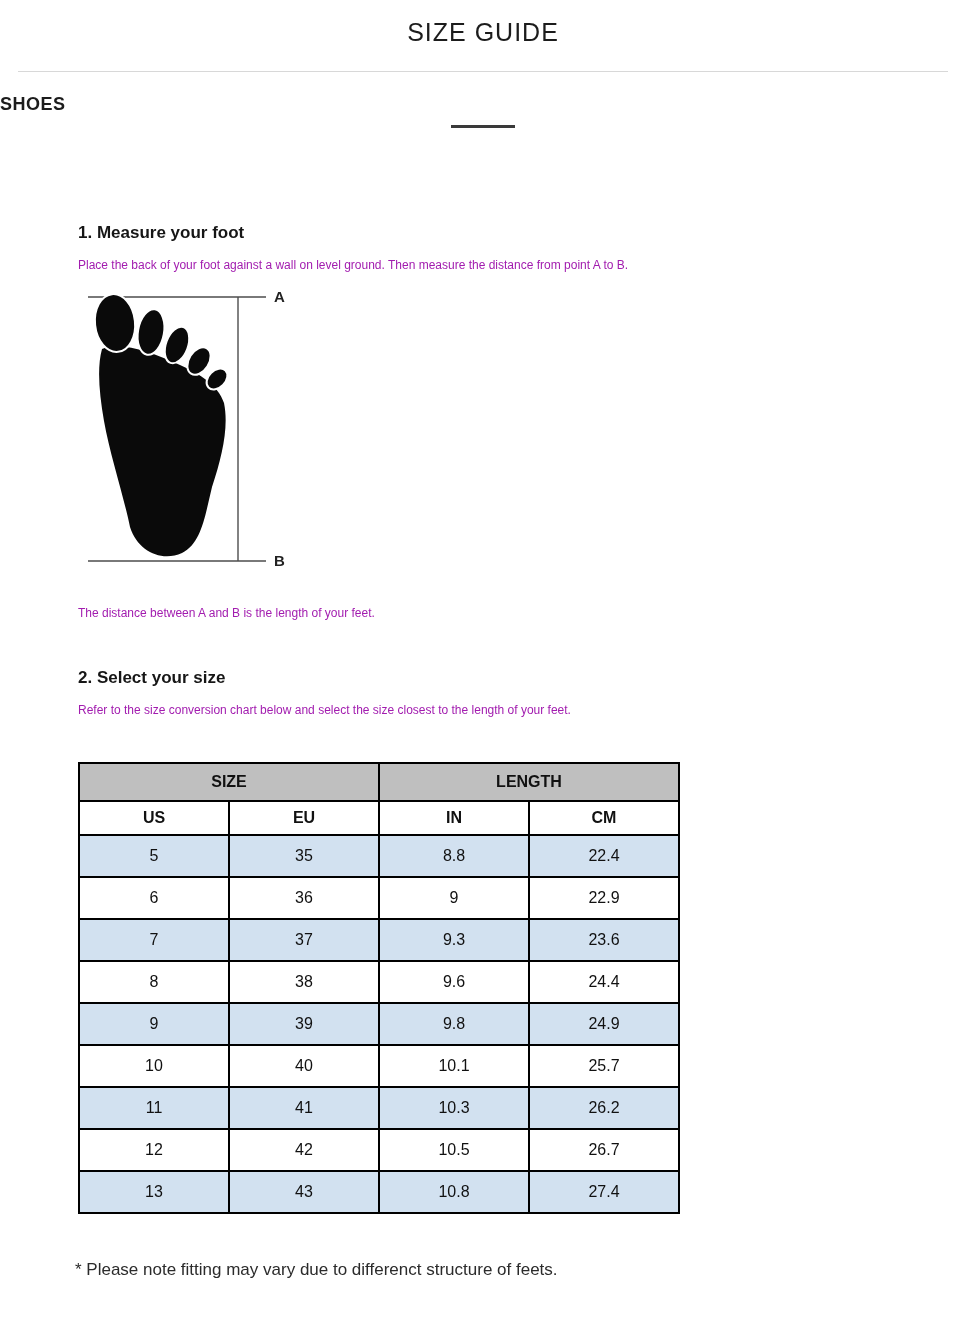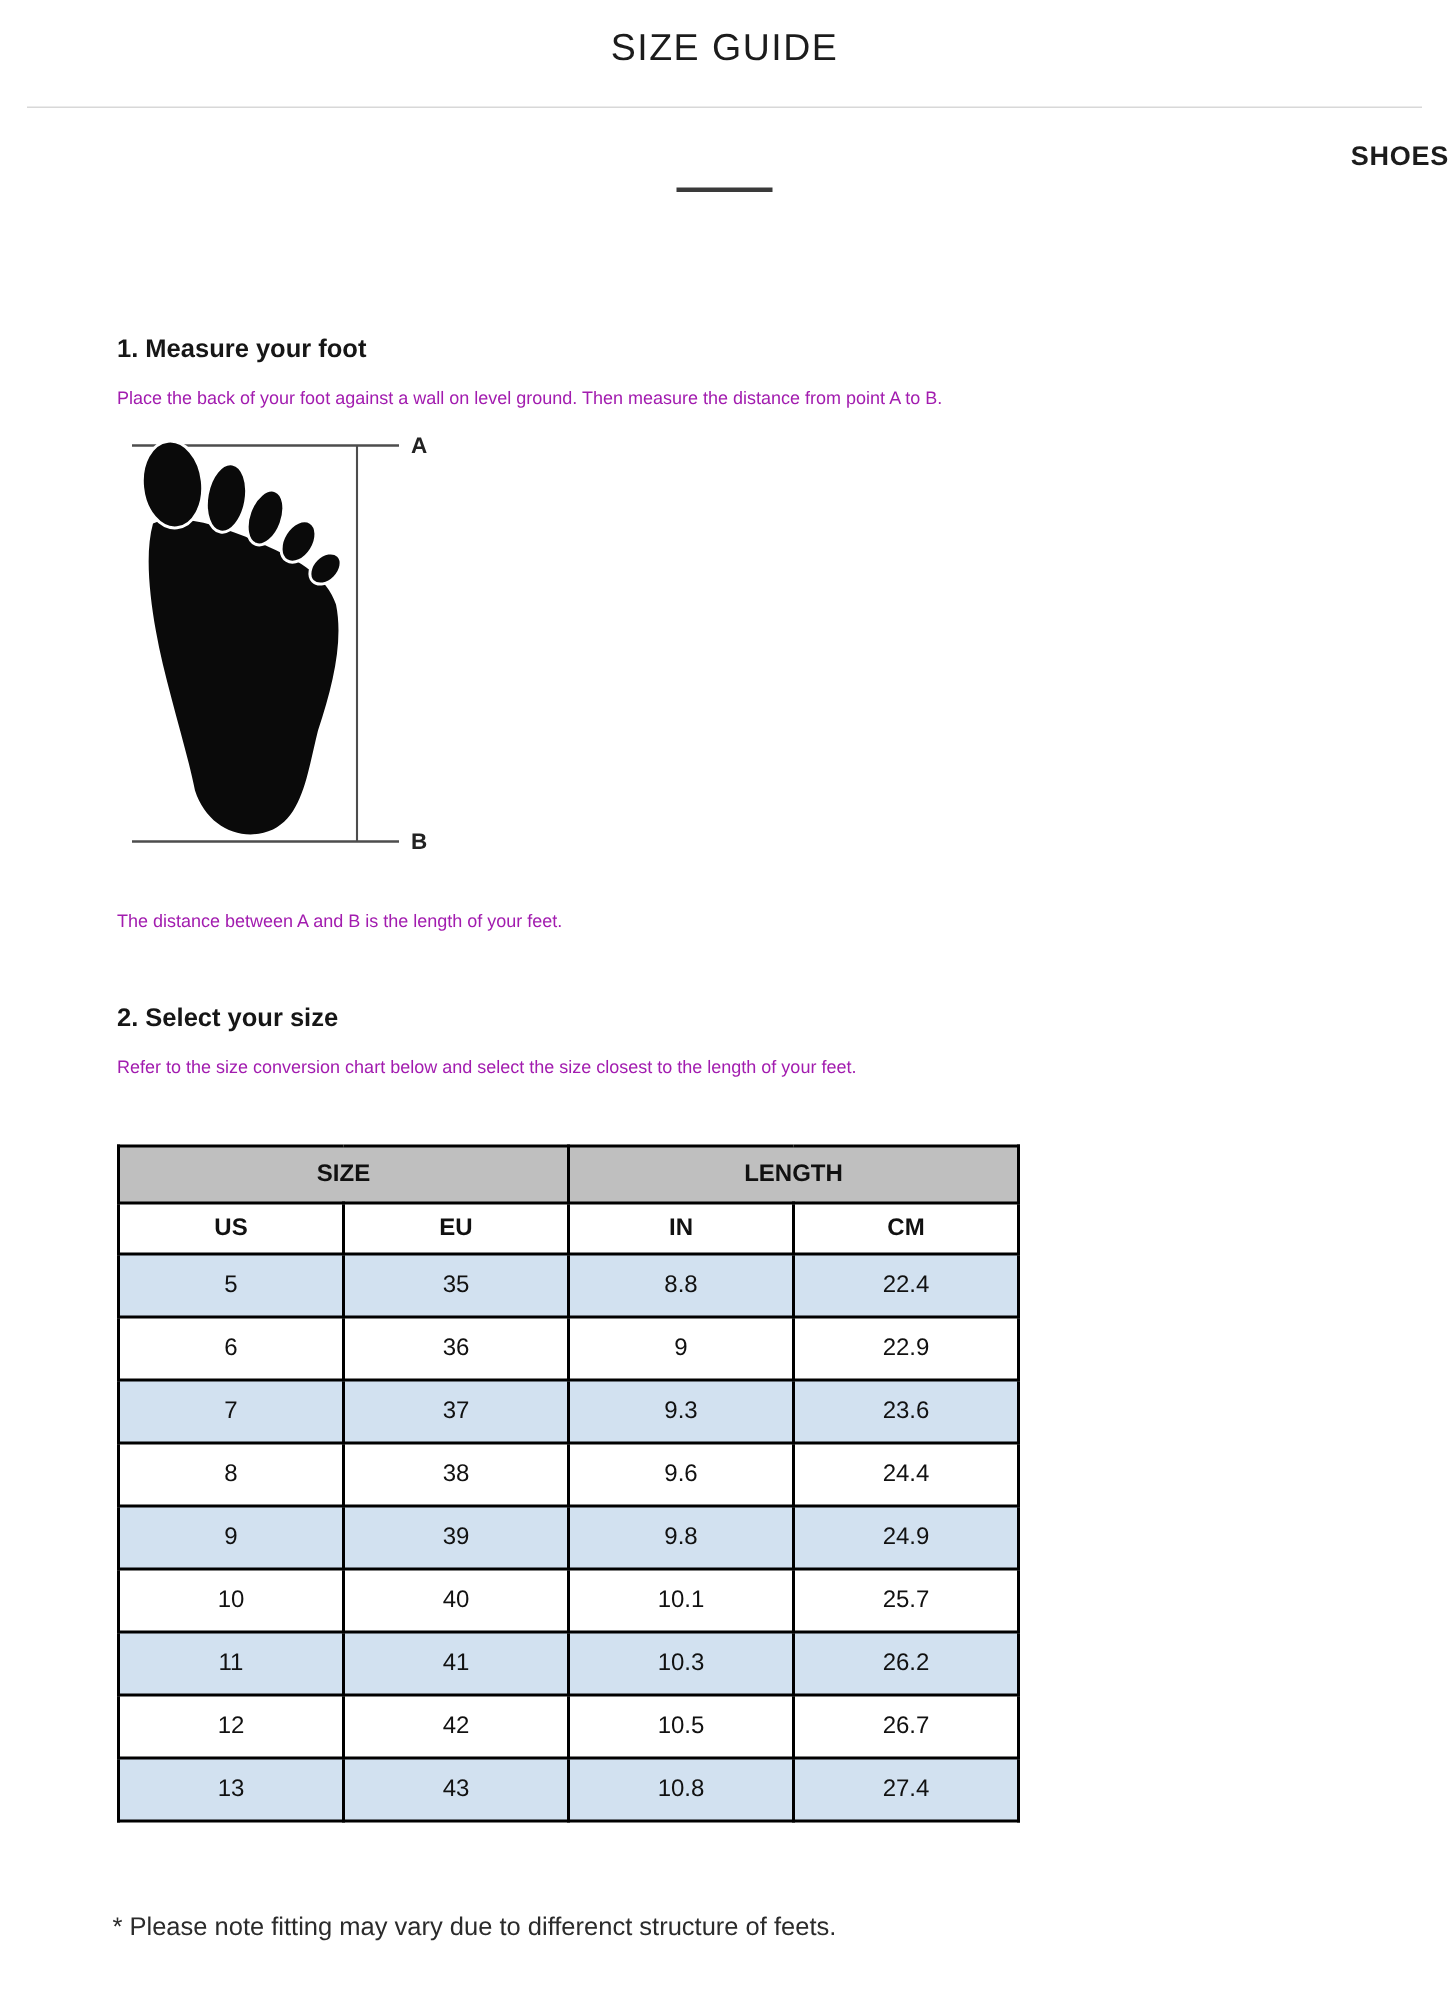--- a/index.html
+++ b/index.html
@@ -21,21 +21,21 @@
     line-height: 30px;
     font-weight: normal;
     letter-spacing: 1px;
     color: #1c1c1c;
   }
   .top-divider {
     border: none;
     border-top: 1px solid #d8d8d8;
     margin: 24px 18px 0 18px;
   }
-  .category-block { margin-top: 21px; text-align: right; }
+  .category-block { margin-top: 21px; text-align: left; }
   .category-title {
     font-size: 18px;
     line-height: 22px;
     font-weight: bold;
     letter-spacing: 0.5px;
     color: #1c1c1c;
   }
   .category-underline {
     width: 64px; height: 3px;
     background: #3a3a3a;
@@ -80,21 +80,21 @@
     color: #111;
   }
   .size-table th { font-weight: bold; }
   .size-table .group-row th { background: #bfbfbf; height: 38px; font-size: 16px; }
   .size-table .col-row th { background: #ffffff; height: 34px; }
   .size-table td { height: 42px; background: #ffffff; font-weight: normal; }
   .size-table tr.alt td { background: #d2e1f0; }
 
   
   .footnote {
-    margin-top: 60px;
+    margin-top: 46px;
     margin-left: -3px;
     font-size: 17px;
     color: #2b2b2b;
   }
 
   svg text {
     font-family: "Liberation Sans", "DejaVu Sans", sans-serif;
     font-size: 15px;
     font-weight: 600;
     fill: #222;

